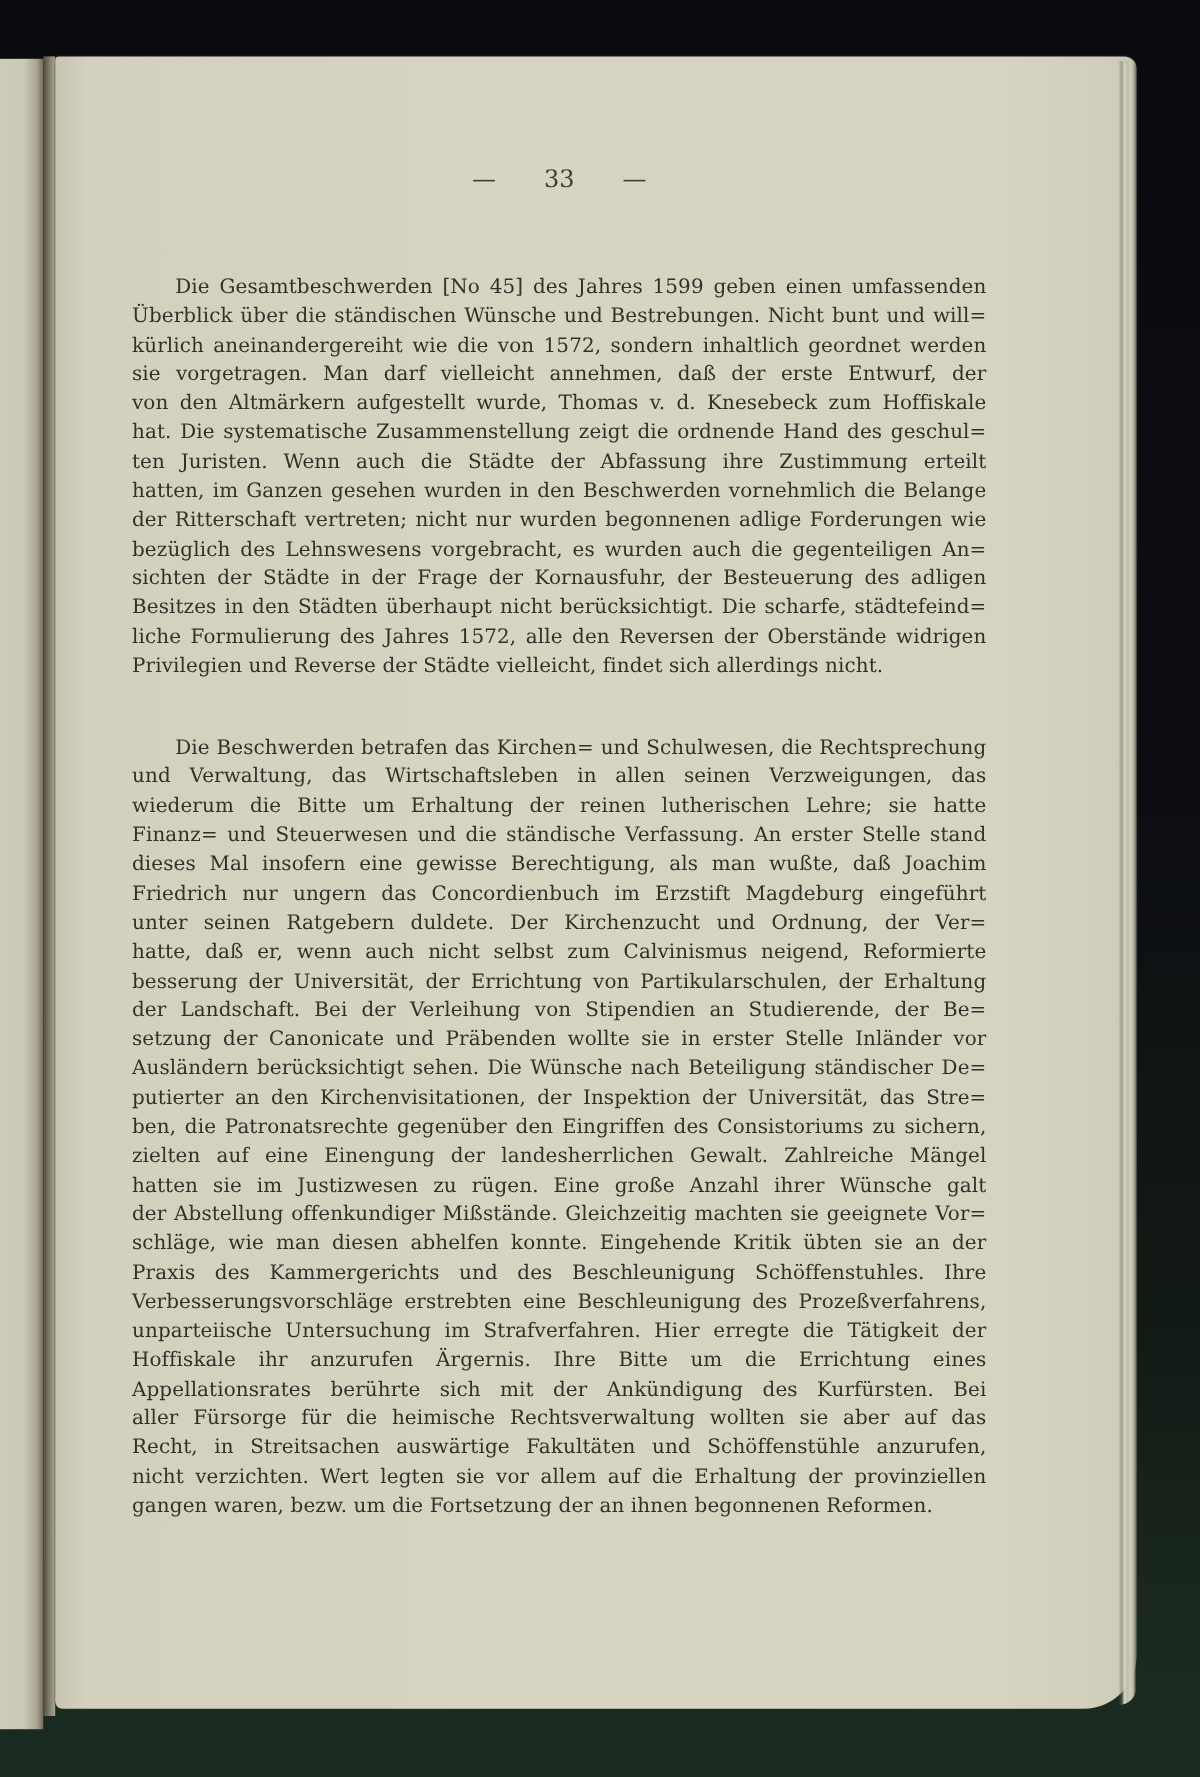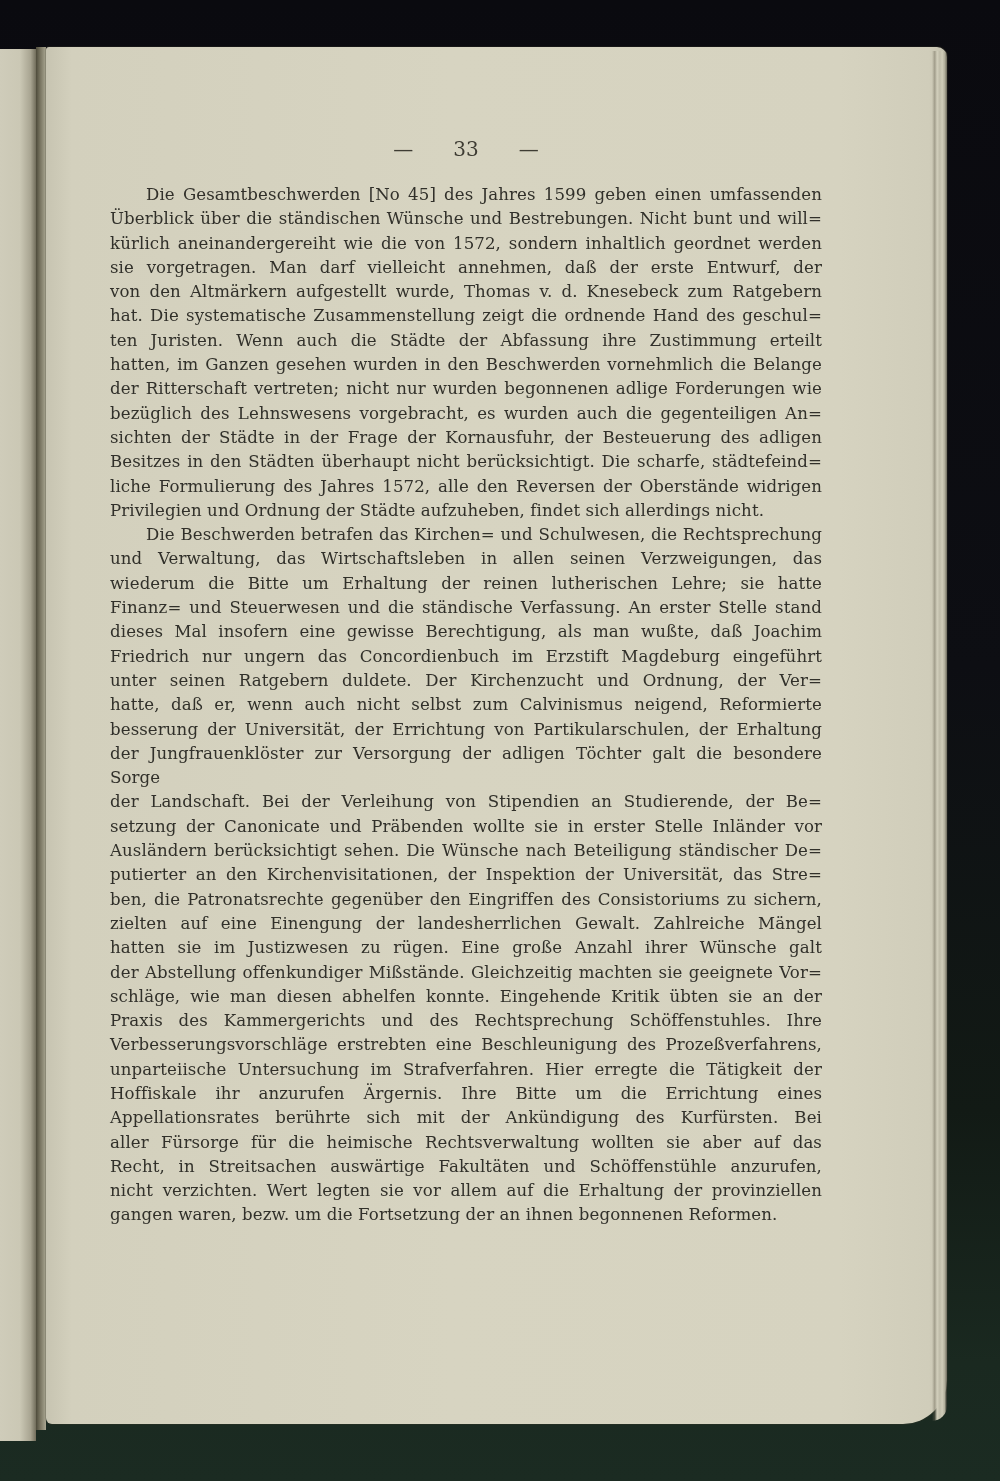--- a/index.html
+++ b/index.html
@@ -35,21 +35,21 @@
     position:absolute; top:90px; left:0; width:100%;
     display:flex; justify-content:center; align-items:center; gap:40px;
     font-family:"DejaVu Serif", serif; font-size:20px; color:#3e3c33;
   }
   .body-text {
     position:absolute; top:136px; left:0; width:100%;
     font-family:"DejaVu Serif", serif; font-size:16.6px; line-height:24.3px;
     color:#31302a; letter-spacing:.1px;
   }
   .line { text-align:justify; text-align-last:justify; }
-  .line.first { text-indent:36px; }
+  .line.first { text-indent:36px;margin-top:44px; }
   .line.plast { text-align-last:left; }
 </style>
 </head>
 <body>
 
 <div class="canvas">
   <div class="prev-page"></div>
   <div class="gutter"></div>
 
   <div class="page">
@@ -63,53 +63,52 @@
         <span>—</span>
       </div>
 
       <div class="body-text">
 
         <div>
           <div class="line first">Die Gesamtbeschwerden [No 45] des Jahres 1599 geben einen umfassenden</div>
           <div class="line">Überblick über die ständischen Wünsche und Bestrebungen. Nicht bunt und will=</div>
           <div class="line">kürlich aneinandergereiht wie die von 1572, sondern inhaltlich geordnet werden</div>
           <div class="line">sie vorgetragen. Man darf vielleicht annehmen, daß der erste Entwurf, der</div>
-          <div class="line">von den Altmärkern aufgestellt wurde, Thomas v. d. Knesebeck zum Ratgebern</div>
+          <div class="line">von den Altmärkern aufgestellt wurde, Thomas v. d. Knesebeck zum Hoffiskale</div>
           <div class="line">hat. Die systematische Zusammenstellung zeigt die ordnende Hand des geschul=</div>
           <div class="line">ten Juristen. Wenn auch die Städte der Abfassung ihre Zustimmung erteilt</div>
           <div class="line">hatten, im Ganzen gesehen wurden in den Beschwerden vornehmlich die Belange</div>
           <div class="line">der Ritterschaft vertreten; nicht nur wurden begonnenen adlige Forderungen wie</div>
           <div class="line">bezüglich des Lehnswesens vorgebracht, es wurden auch die gegenteiligen An=</div>
           <div class="line">sichten der Städte in der Frage der Kornausfuhr, der Besteuerung des adligen</div>
           <div class="line">Besitzes in den Städten überhaupt nicht berücksichtigt. Die scharfe, städtefeind=</div>
           <div class="line">liche Formulierung des Jahres 1572, alle den Reversen der Oberstände widrigen</div>
-          <div class="line plast">Privilegien und Ordnung der Städte aufzuheben, findet sich allerdings nicht.</div>
+          <div class="line plast">Privilegien und Reverse der Städte vielleicht, findet sich allerdings nicht.</div>
         </div>
 
         <div>
           <div class="line first">Die Beschwerden betrafen das Kirchen= und Schulwesen, die Rechtsprechung</div>
           <div class="line">und Verwaltung, das Wirtschaftsleben in allen seinen Verzweigungen, das</div>
           <div class="line">wiederum die Bitte um Erhaltung der reinen lutherischen Lehre; sie hatte</div>
           <div class="line">Finanz= und Steuerwesen und die ständische Verfassung. An erster Stelle stand</div>
           <div class="line">dieses Mal insofern eine gewisse Berechtigung, als man wußte, daß Joachim</div>
           <div class="line">Friedrich nur ungern das Concordienbuch im Erzstift Magdeburg eingeführt</div>
           <div class="line">unter seinen Ratgebern duldete. Der Kirchenzucht und Ordnung, der Ver=</div>
           <div class="line">hatte, daß er, wenn auch nicht selbst zum Calvinismus neigend, Reformierte</div>
           <div class="line">besserung der Universität, der Errichtung von Partikularschulen, der Erhaltung</div>
-          <div class="line">der Jungfrauenklöster zur Versorgung der adligen Töchter galt die besondere Sorge</div>
           <div class="line">der Landschaft. Bei der Verleihung von Stipendien an Studierende, der Be=</div>
           <div class="line">setzung der Canonicate und Präbenden wollte sie in erster Stelle Inländer vor</div>
           <div class="line">Ausländern berücksichtigt sehen. Die Wünsche nach Beteiligung ständischer De=</div>
           <div class="line">putierter an den Kirchenvisitationen, der Inspektion der Universität, das Stre=</div>
           <div class="line">ben, die Patronatsrechte gegenüber den Eingriffen des Consistoriums zu sichern,</div>
           <div class="line">zielten auf eine Einengung der landesherrlichen Gewalt. Zahlreiche Mängel</div>
           <div class="line">hatten sie im Justizwesen zu rügen. Eine große Anzahl ihrer Wünsche galt</div>
           <div class="line">der Abstellung offenkundiger Mißstände. Gleichzeitig machten sie geeignete Vor=</div>
           <div class="line">schläge, wie man diesen abhelfen konnte. Eingehende Kritik übten sie an der</div>
-          <div class="line">Praxis des Kammergerichts und des Rechtsprechung Schöffenstuhles. Ihre</div>
+          <div class="line">Praxis des Kammergerichts und des Beschleunigung Schöffenstuhles. Ihre</div>
           <div class="line">Verbesserungsvorschläge erstrebten eine Beschleunigung des Prozeßverfahrens,</div>
           <div class="line">unparteiische Untersuchung im Strafverfahren. Hier erregte die Tätigkeit der</div>
           <div class="line">Hoffiskale ihr anzurufen Ärgernis. Ihre Bitte um die Errichtung eines</div>
           <div class="line">Appellationsrates berührte sich mit der Ankündigung des Kurfürsten. Bei</div>
           <div class="line">aller Fürsorge für die heimische Rechtsverwaltung wollten sie aber auf das</div>
           <div class="line">Recht, in Streitsachen auswärtige Fakultäten und Schöffenstühle anzurufen,</div>
           <div class="line">nicht verzichten. Wert legten sie vor allem auf die Erhaltung der provinziellen</div>
           <div class="line plast">gangen waren, bezw. um die Fortsetzung der an ihnen begonnenen Reformen.</div>
         </div>
 

